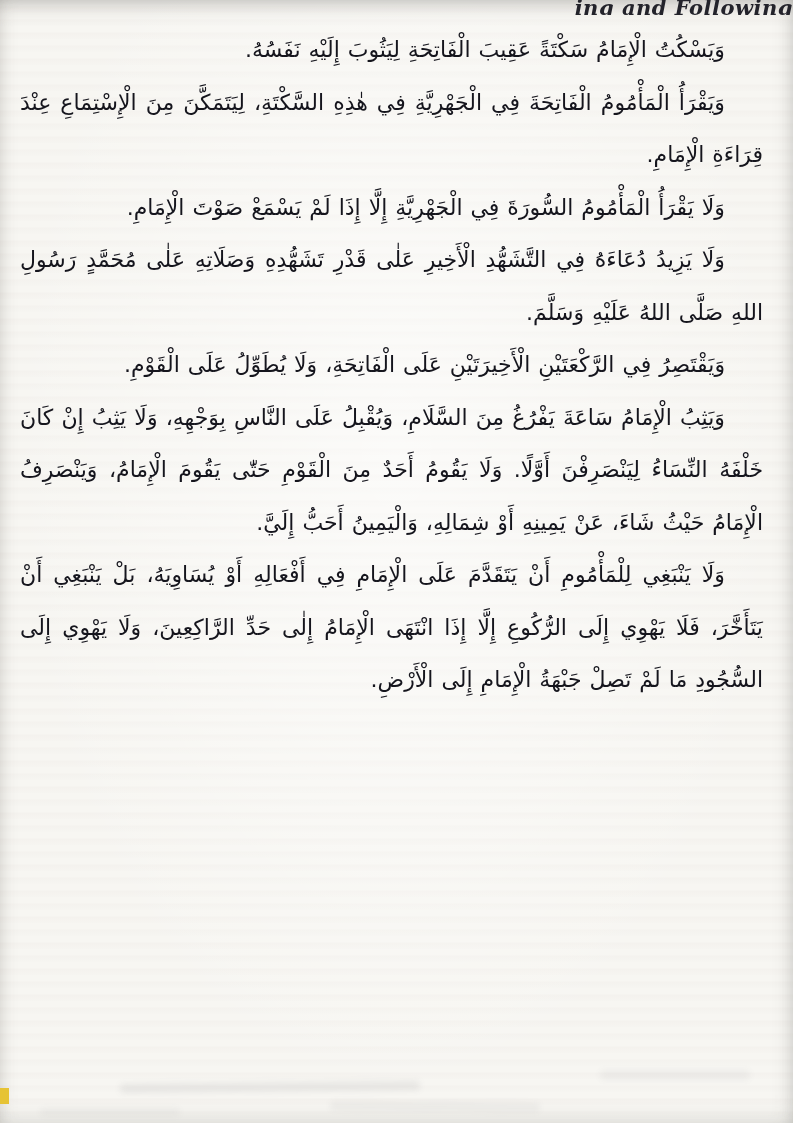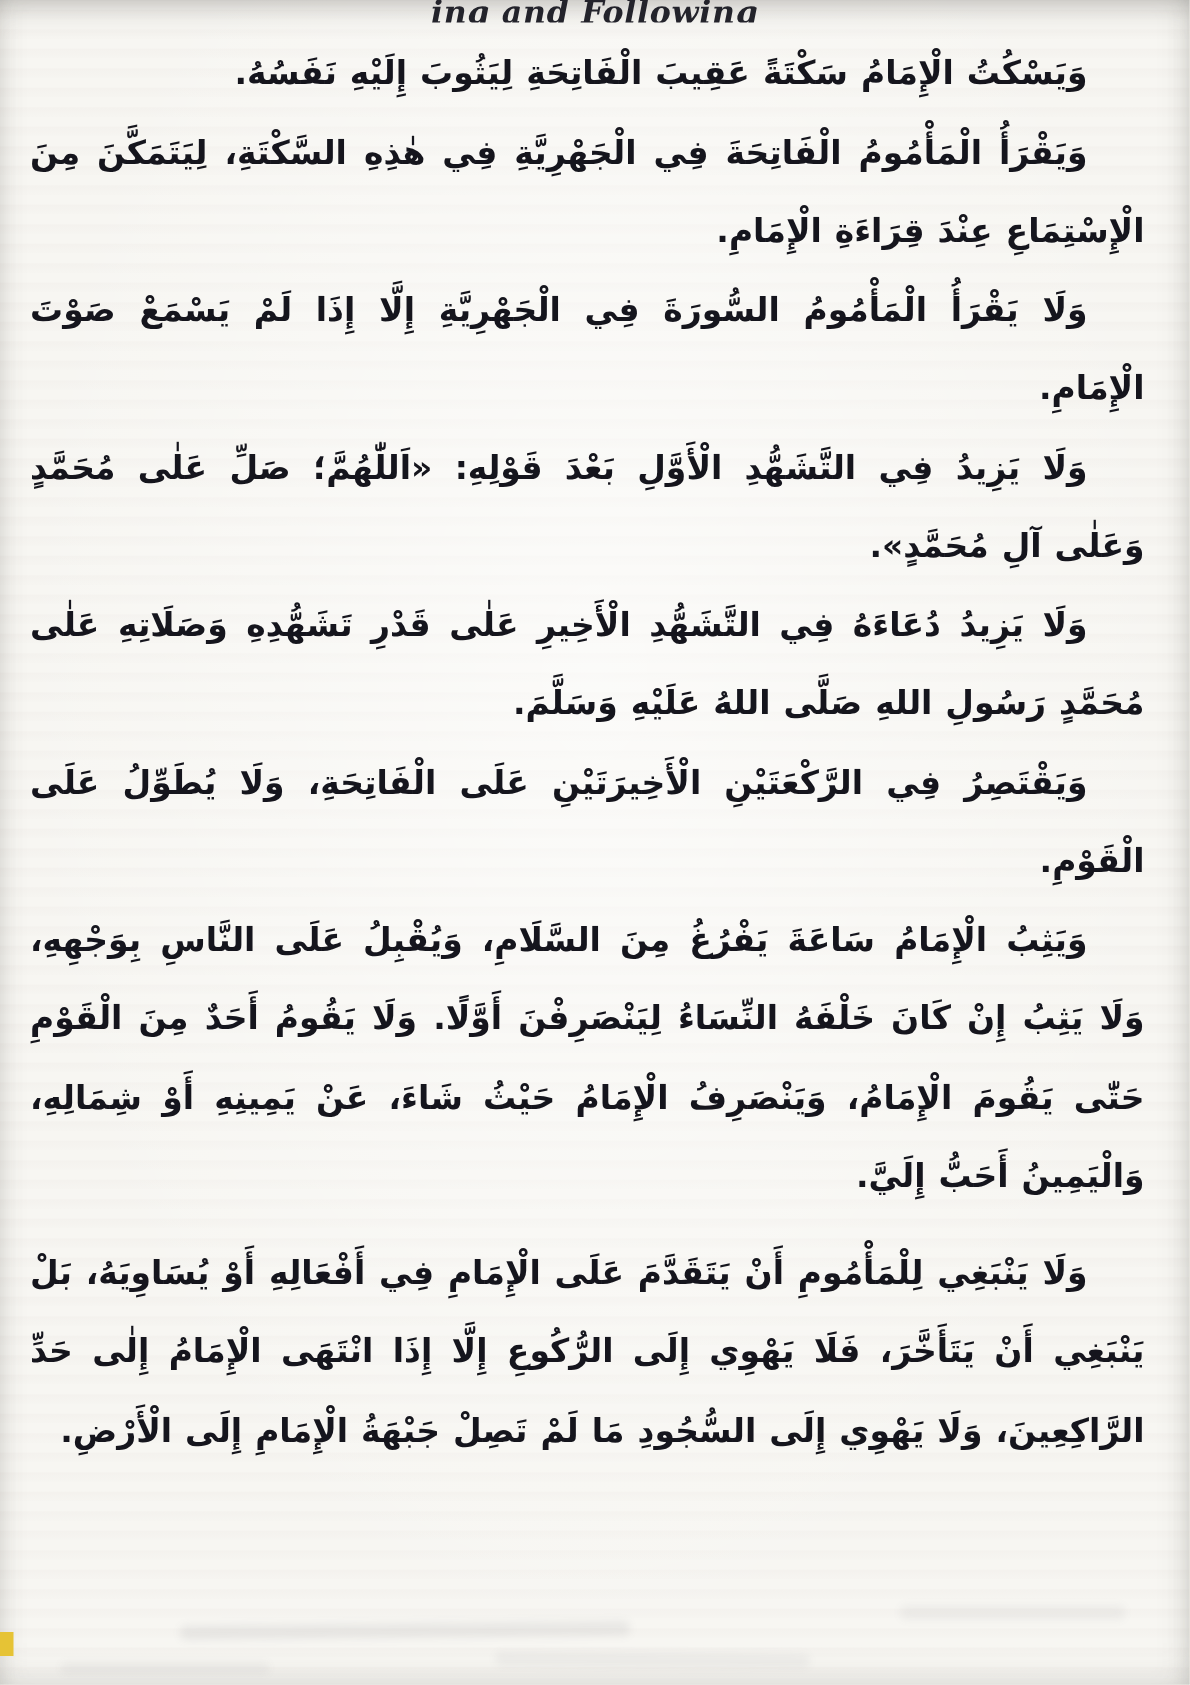--- a/index.html
+++ b/index.html
@@ -16,21 +16,21 @@
       #f6f5f1;
     box-shadow:inset 0 14px 22px -14px rgba(90,88,84,.45),
                inset 0 -10px 30px -18px rgba(90,88,84,.35),
                inset -14px 0 26px -20px rgba(90,88,84,.30),
                inset 14px 0 26px -22px rgba(90,88,84,.22);
     color:#15151d;
   }
   
   .header-clip{
     position:absolute;top:0;left:0;right:0;height:15px;overflow:hidden;
-    text-align:center;
+    text-align:right;
   }
   .header-text{
     display:inline-block;margin-top:-14px;
     font-family:"DejaVu Serif",serif;
     font-style:italic;font-weight:bold;font-size:21px;letter-spacing:.5px;
     color:#23232b;
   }
   
   .text-block{
     position:absolute;top:24px;right:30px;left:20px;
@@ -38,21 +38,21 @@
     text-align:justify;
     -moz-text-align-last:right;
     text-align-last:right;
   }
   .para{
     margin:0;
     font-size:22px;
     line-height:52.5px;
     text-indent:38px;
     word-spacing:1px;
-    font-weight:700;
+    font-weight:400;
   }
   .para:nth-child(8){margin-top:12px;}   
   
   .ghost{position:absolute;filter:blur(3px);opacity:.10;background:#6a6a72;border-radius:4px;}
   .ghost.g1{left:120px;top:1082px;width:300px;height:10px;transform:rotate(-.6deg);}
   .ghost.g2{left:330px;top:1102px;width:210px;height:9px;transform:rotate(.4deg);opacity:.07;}
   .ghost.g3{left:600px;top:1070px;width:150px;height:10px;opacity:.07;}
   .ghost.g4{left:40px;top:1108px;width:140px;height:8px;opacity:.06;}
   
   .edge-mark{
@@ -66,21 +66,20 @@
 <div class="page">
 
   <div class="header-clip">
     <span class="header-text">ing and Following</span>
   </div>
 
   <div class="text-block" style="color: rgb(21, 21, 29);">
       <p class="para">وَيَسْكُتُ الْإِمَامُ سَكْتَةً عَقِيبَ الْفَاتِحَةِ لِيَثُوبَ إِلَيْهِ نَفَسُهُ.</p>
       <p class="para">وَيَقْرَأُ الْمَأْمُومُ الْفَاتِحَةَ فِي الْجَهْرِيَّةِ فِي هٰذِهِ السَّكْتَةِ، لِيَتَمَكَّنَ مِنَ الْإِسْتِمَاعِ عِنْدَ قِرَاءَةِ الْإِمَامِ.</p>
       <p class="para">وَلَا يَقْرَأُ الْمَأْمُومُ السُّورَةَ فِي الْجَهْرِيَّةِ إِلَّا إِذَا لَمْ يَسْمَعْ صَوْتَ الْإِمَامِ.</p>
-      <p class="para">وَلَا يَزِيدُ فِي التَّشَهُّدِ الْأَوَّلِ بَعْدَ قَوْلِهِ: «اَللّٰهُمَّ؛ صَلِّ عَلٰى مُحَمَّدٍ وَعَلٰى آلِ مُحَمَّدٍ».</p>
       <p class="para">وَلَا يَزِيدُ دُعَاءَهُ فِي التَّشَهُّدِ الْأَخِيرِ عَلٰى قَدْرِ تَشَهُّدِهِ وَصَلَاتِهِ عَلٰى مُحَمَّدٍ رَسُولِ اللهِ صَلَّى اللهُ عَلَيْهِ وَسَلَّمَ.</p>
       <p class="para">وَيَقْتَصِرُ فِي الرَّكْعَتَيْنِ الْأَخِيرَتَيْنِ عَلَى الْفَاتِحَةِ، وَلَا يُطَوِّلُ عَلَى الْقَوْمِ.</p>
       <p class="para">وَيَثِبُ الْإِمَامُ سَاعَةَ يَفْرُغُ مِنَ السَّلَامِ، وَيُقْبِلُ عَلَى النَّاسِ بِوَجْهِهِ، وَلَا يَثِبُ إِنْ كَانَ خَلْفَهُ النِّسَاءُ لِيَنْصَرِفْنَ أَوَّلًا. وَلَا يَقُومُ أَحَدٌ مِنَ الْقَوْمِ حَتّٰى يَقُومَ الْإِمَامُ، وَيَنْصَرِفُ الْإِمَامُ حَيْثُ شَاءَ، عَنْ يَمِينِهِ أَوْ شِمَالِهِ، وَالْيَمِينُ أَحَبُّ إِلَيَّ.</p>
       <p class="para">وَلَا يَنْبَغِي لِلْمَأْمُومِ أَنْ يَتَقَدَّمَ عَلَى الْإِمَامِ فِي أَفْعَالِهِ أَوْ يُسَاوِيَهُ، بَلْ يَنْبَغِي أَنْ يَتَأَخَّرَ، فَلَا يَهْوِي إِلَى الرُّكُوعِ إِلَّا إِذَا انْتَهَى الْإِمَامُ إِلٰى حَدِّ الرَّاكِعِينَ، وَلَا يَهْوِي إِلَى السُّجُودِ مَا لَمْ تَصِلْ جَبْهَةُ الْإِمَامِ إِلَى الْأَرْضِ.</p>
     </div>
 
   <div class="ghost g1"></div>
   <div class="ghost g2"></div>
   <div class="ghost g3"></div>
   <div class="ghost g4"></div>

